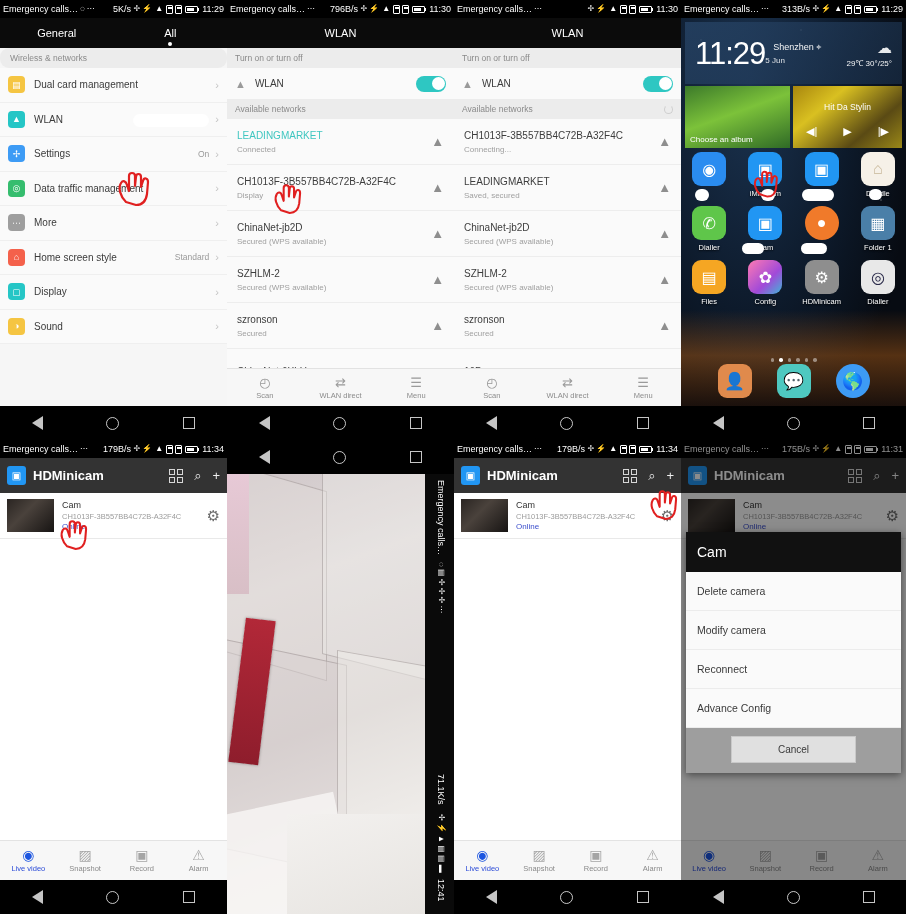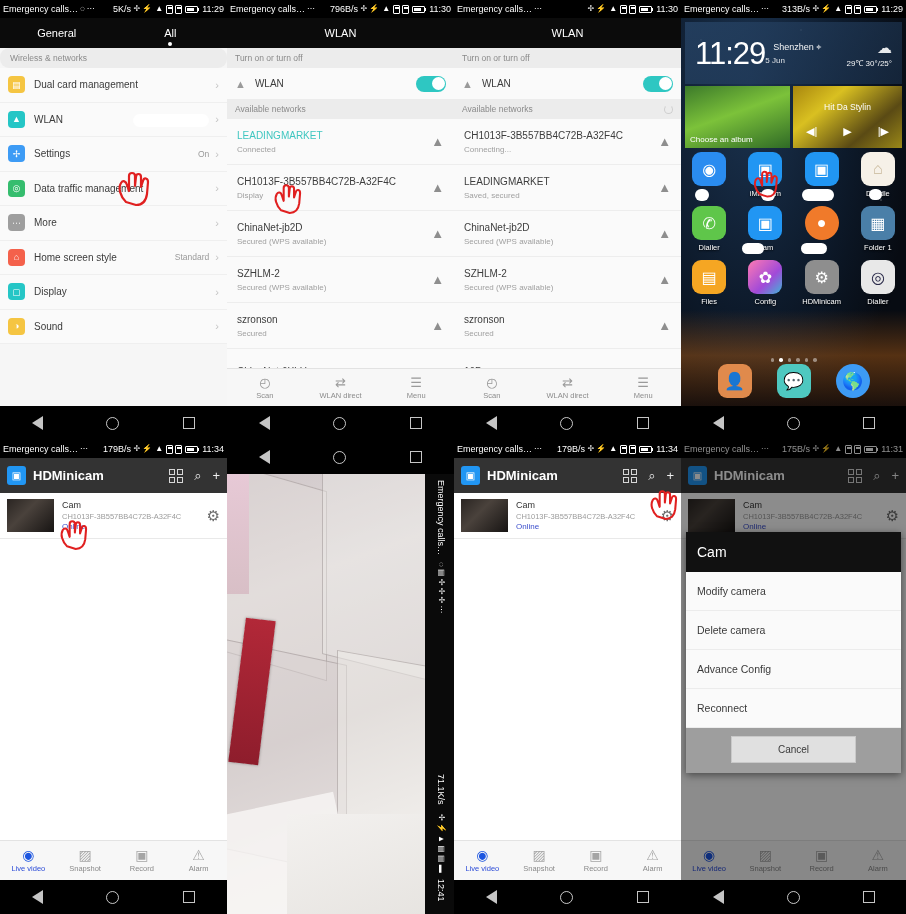--- a/index.html
+++ b/index.html
@@ -839,24 +839,24 @@
       <div class="tab">
         <span class="g">⚠</span>
         <span>Alarm</span>
       </div>
     </div>
 
     <div class="dim"></div>
 
     <div class="dlg">
       <div class="dlg-title">Cam</div>
+      <div class="dlg-item">Delete camera</div>
       <div class="dlg-item">Modify camera</div>
-      <div class="dlg-item">Delete camera</div>
+      <div class="dlg-item">Reconnect</div>
       <div class="dlg-item" style="position:relative">Advance Config</div>
-      <div class="dlg-item">Reconnect</div>
       <div class="dlg-cancel-wrap">
         <div class="dlg-cancel">Cancel</div>
       </div>
     </div>
 
     <div class="navbar">
       <div class="nb tri"></div>
       <div class="nb circ"></div>
       <div class="nb sq"></div>
     </div>

